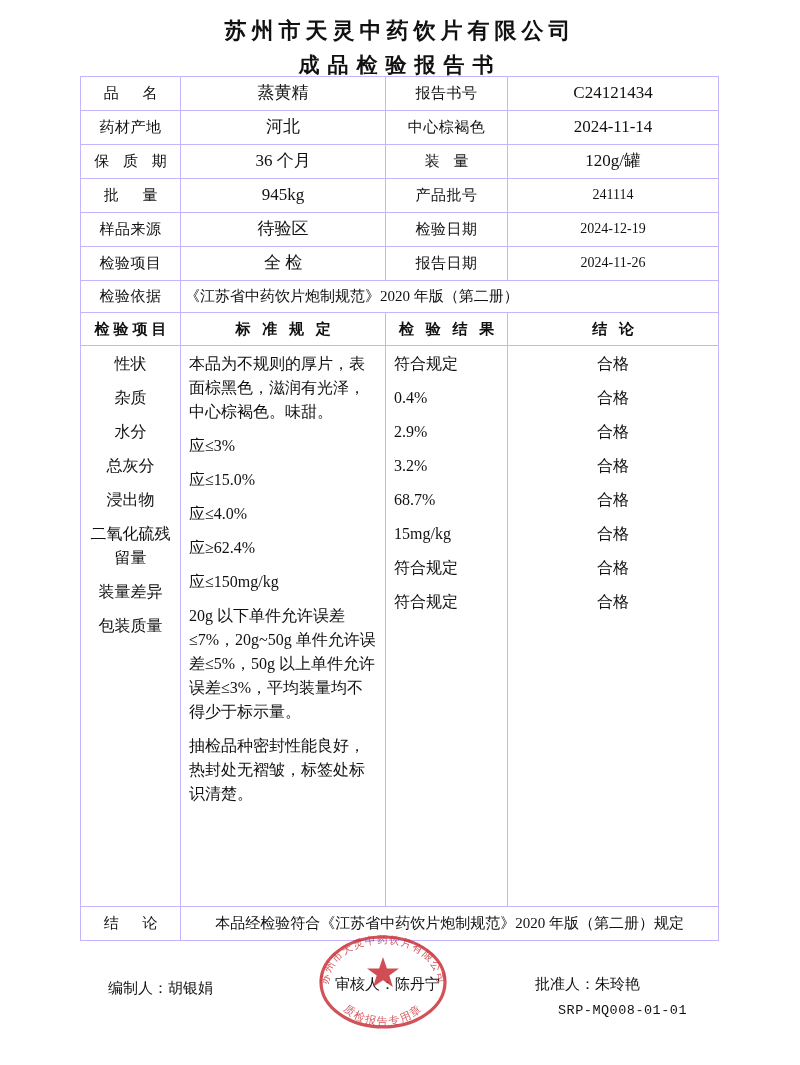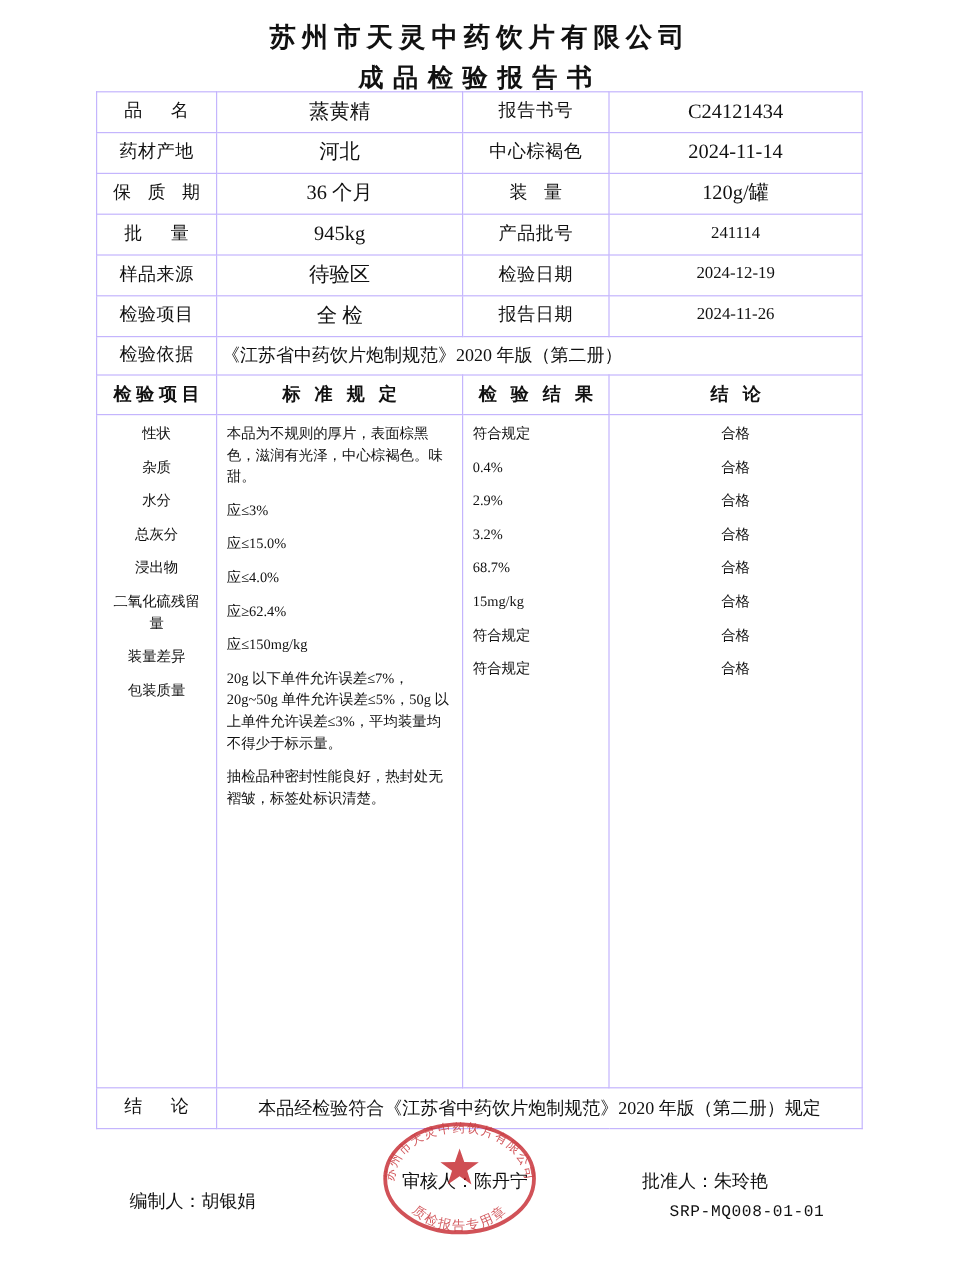--- a/index.html
+++ b/index.html
@@ -103,21 +103,21 @@
   .detail-wrap td {
     vertical-align: top;
   }
   .detail-col {
     padding: 0;
     height: 560px;
   }
   .d-item {
     box-sizing: border-box;
     padding: 6px 8px 4px 8px;
-    font-size: 12px;
+    font-size: 16px;
     line-height: 1.5;
   }
   .d-item.name  { text-align: center; }
   .d-item.std   { text-align: left; }
   .d-item.res   { text-align: left; }
   .d-item.conc  { text-align: center; }
 
   
   .concl-label .cell {
     letter-spacing: 10px;
@@ -140,21 +140,21 @@
     font-size: 15px;
   }
   .sign-row {
     position: relative;
     height: 26px;
   }
   .sig {
     position: absolute;
     white-space: nowrap;
   }
-  .sig-prep    { left: 28px;  top: 17px; }
+  .sig-prep    { left: 28px;  top: 4px; }
   .sig-review  { left: 255px; top: 0; }
   .sig-approve { left: 455px; top: 0; }
   .form-code {
     position: absolute;
     left: 478px;
     top: 28px;
     font-family: "Liberation Mono", "DejaVu Sans Mono", monospace;
     font-size: 13.5px;
     letter-spacing: 0.5px;
   }

